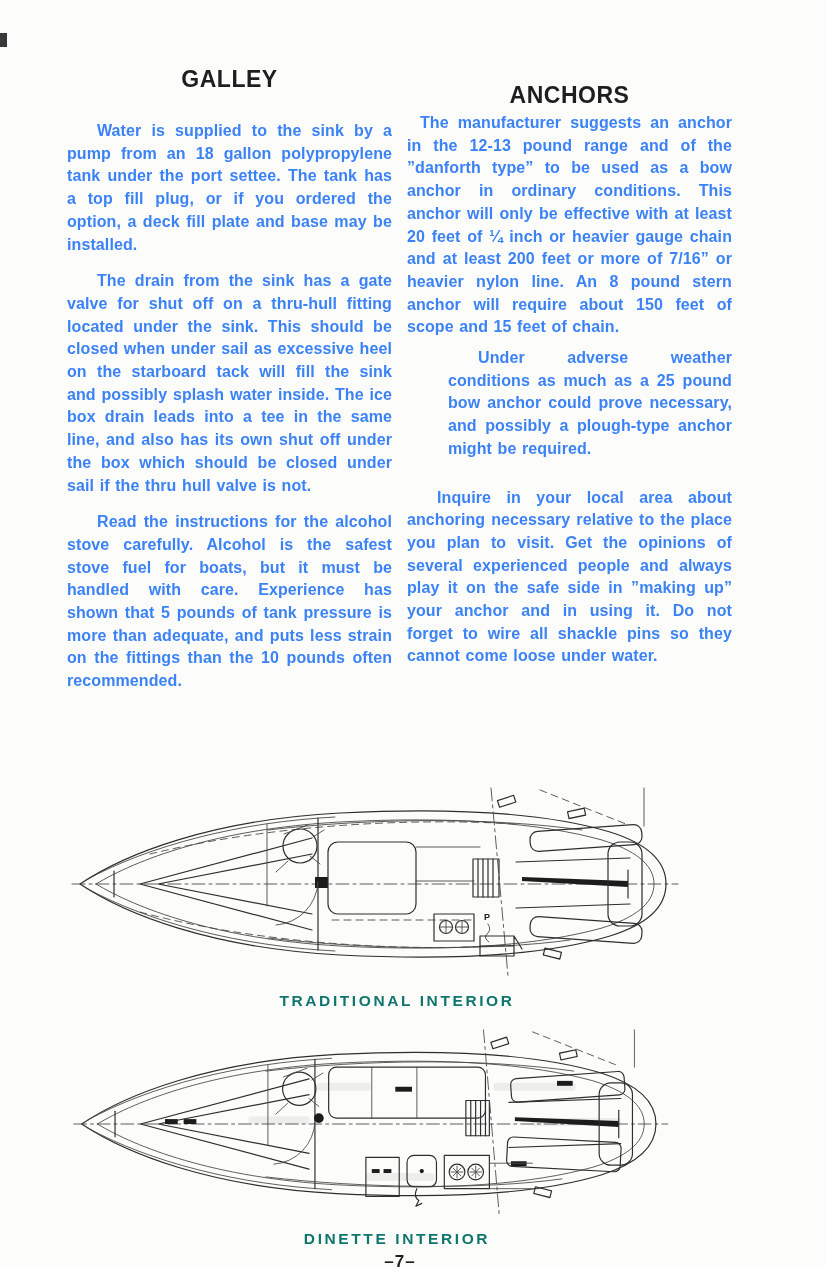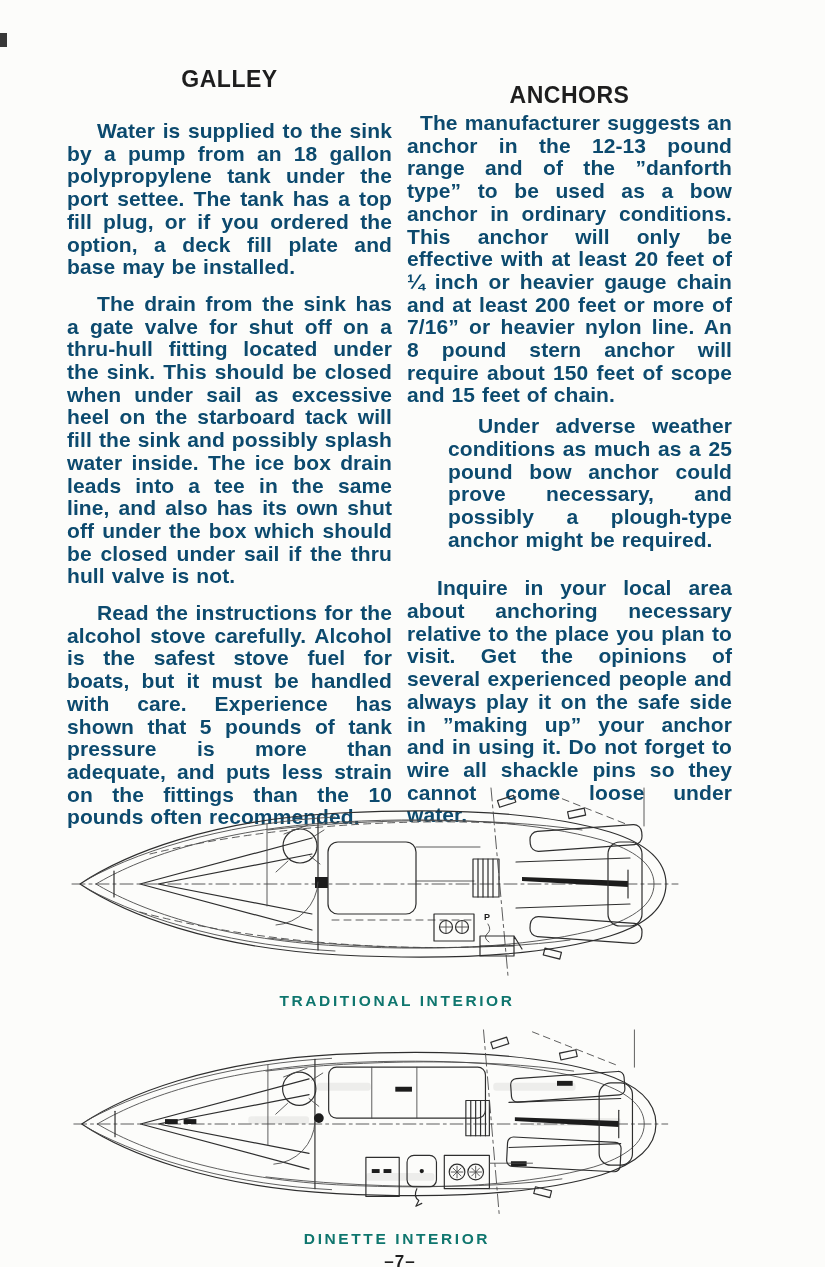--- a/index.html
+++ b/index.html
@@ -11,22 +11,22 @@
   }
   .speck{position:absolute;left:0;top:33px;width:7px;height:14px;background:#151515;opacity:.85;}
   .columns{display:flex;gap:15px;padding:66px 73px 0 67px;height:748px;box-sizing:border-box;}
   .col{width:325px;flex:0 0 325px;}
   .col h2{
     font-size:23px;font-weight:bold;text-align:center;
     letter-spacing:.5px;margin:0 0 27px 0;
   }
   .col.anchors h2{position:relative;top:16px;margin-bottom:19px;}
   .col p{
-    margin:0 0 14px 0;font-size:21px;font-weight:bold;line-height:22.7px;
-    text-align:justify;text-indent:30px;letter-spacing:.1px;word-spacing:1px;color:#0c4a6e;
+    margin:0 0 14px 0;font-size:16px;font-weight:bold;line-height:22.7px;
+    text-align:justify;text-indent:30px;letter-spacing:.1px;word-spacing:1px;color:#3b82f6;
   }
   .col.anchors p.first{text-indent:13px;margin-bottom:8px;}
   .col.anchors p.mid{margin-bottom:26px;margin-left:41px;}
   .col p.last{margin-bottom:0;}
   figure{margin:0;}
   figure.fig1{margin-top:36px;}
   figure.fig2{margin-top:16px;}
   figure svg{display:block;margin-left:70px;}
   .figcap{
     width:690px;margin-left:70px;box-sizing:border-box;padding-right:36px;

